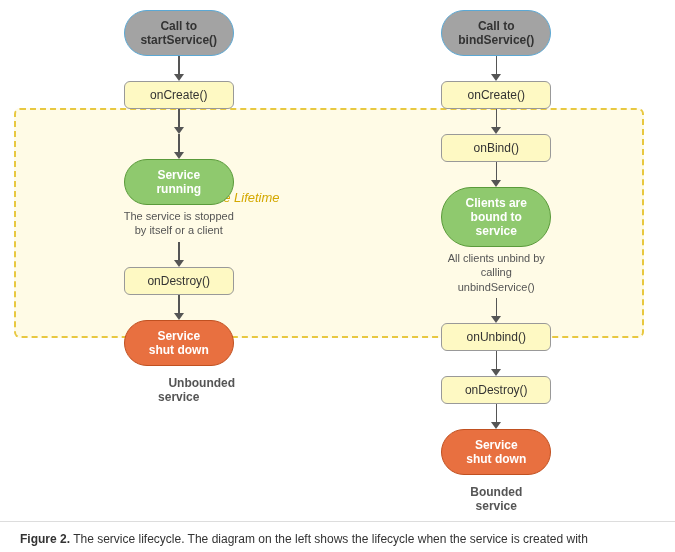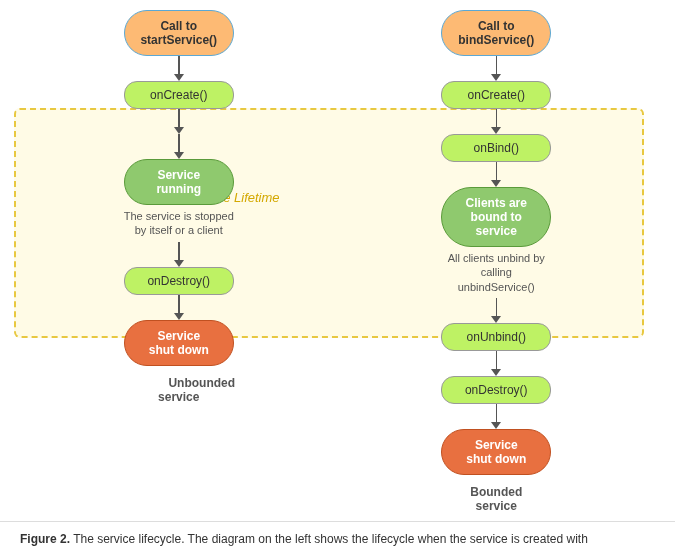--- a/index.html
+++ b/index.html
@@ -52,33 +52,33 @@
       color: #d4a800;
       font-size: 13px;
       font-style: italic;
       text-align: center;
       line-height: 1.3;
       z-index: 2;
     }
 
     
     .node-rounded-rect {
-      background: #bef264;
+      background: #fef9c3;
       border: 1.5px solid #999;
-      border-radius: 13px;
+      border-radius: 6px;
       padding: 6px 12px;
       text-align: center;
       font-size: 12px;
       position: relative;
       z-index: 2;
       min-width: 110px;
     }
 
     .node-blue-oval {
-      background: #fdba74;
+      background: #a3a3a3;
       border: 1.5px solid #5ba8d4;
       border-radius: 30px;
       padding: 8px 14px;
       text-align: center;
       font-size: 12px;
       font-weight: bold;
       position: relative;
       z-index: 2;
       min-width: 110px;
     }

